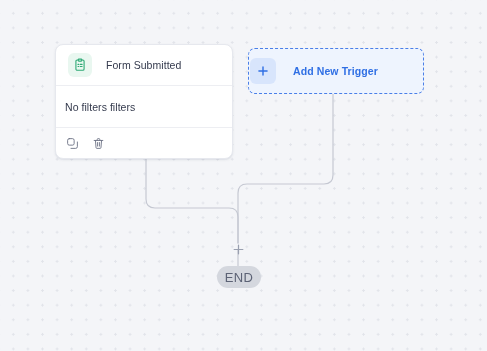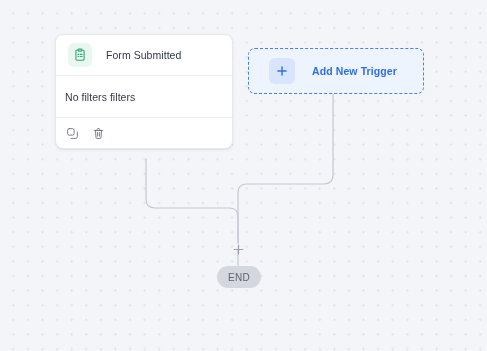--- a/index.html
+++ b/index.html
@@ -38,21 +38,21 @@
     fill: none;
     stroke: #c5c8d2;
     stroke-width: 1.2;
     stroke-linecap: round;
   }
 
   
   #trigger-card {
     position: absolute;
     left: 55px;
-    top: 34px;
+    top: 44px;
     width: 178px;
     height: 115px;
     background: #ffffff;
     border: 1px solid #e6e8ee;
     border-radius: 8px;
     box-sizing: border-box;
     box-shadow: 0 1px 3px rgba(35, 45, 75, 0.07), 0 1px 1px rgba(35, 45, 75, 0.04);
     overflow: hidden;
   }
   .card-header {
@@ -116,21 +116,21 @@
     left: 248px;
     top: 48px;
     width: 176px;
     height: 46px;
     box-sizing: border-box;
     background: #eef4fe;
     border: 1.3px dashed #4a7fe8;
     border-radius: 7px;
     display: flex;
     align-items: center;
-    padding-left: 20px;
+    padding-left: 1px;
     cursor: pointer;
   }
   .plus-badge {
     width: 26px;
     height: 26px;
     border-radius: 6px;
     background: #d8e5fc;
     display: flex;
     align-items: center;
     justify-content: center;
@@ -166,21 +166,21 @@
     width: 44px;
     height: 22px;
     border-radius: 11px;
     background: #d4d7de;
     display: flex;
     align-items: center;
     justify-content: center;
     cursor: pointer;
   }
   .end-label {
-    font-size: 10px;
+    font-size: 13px;
     color: #5c6275;
     letter-spacing: 0.3px;
   }
 </style>
 </head>
 <body>
 
 <div id="canvas">
 
   <svg id="connectors" viewBox="0 0 487 351" width="487" height="351">

